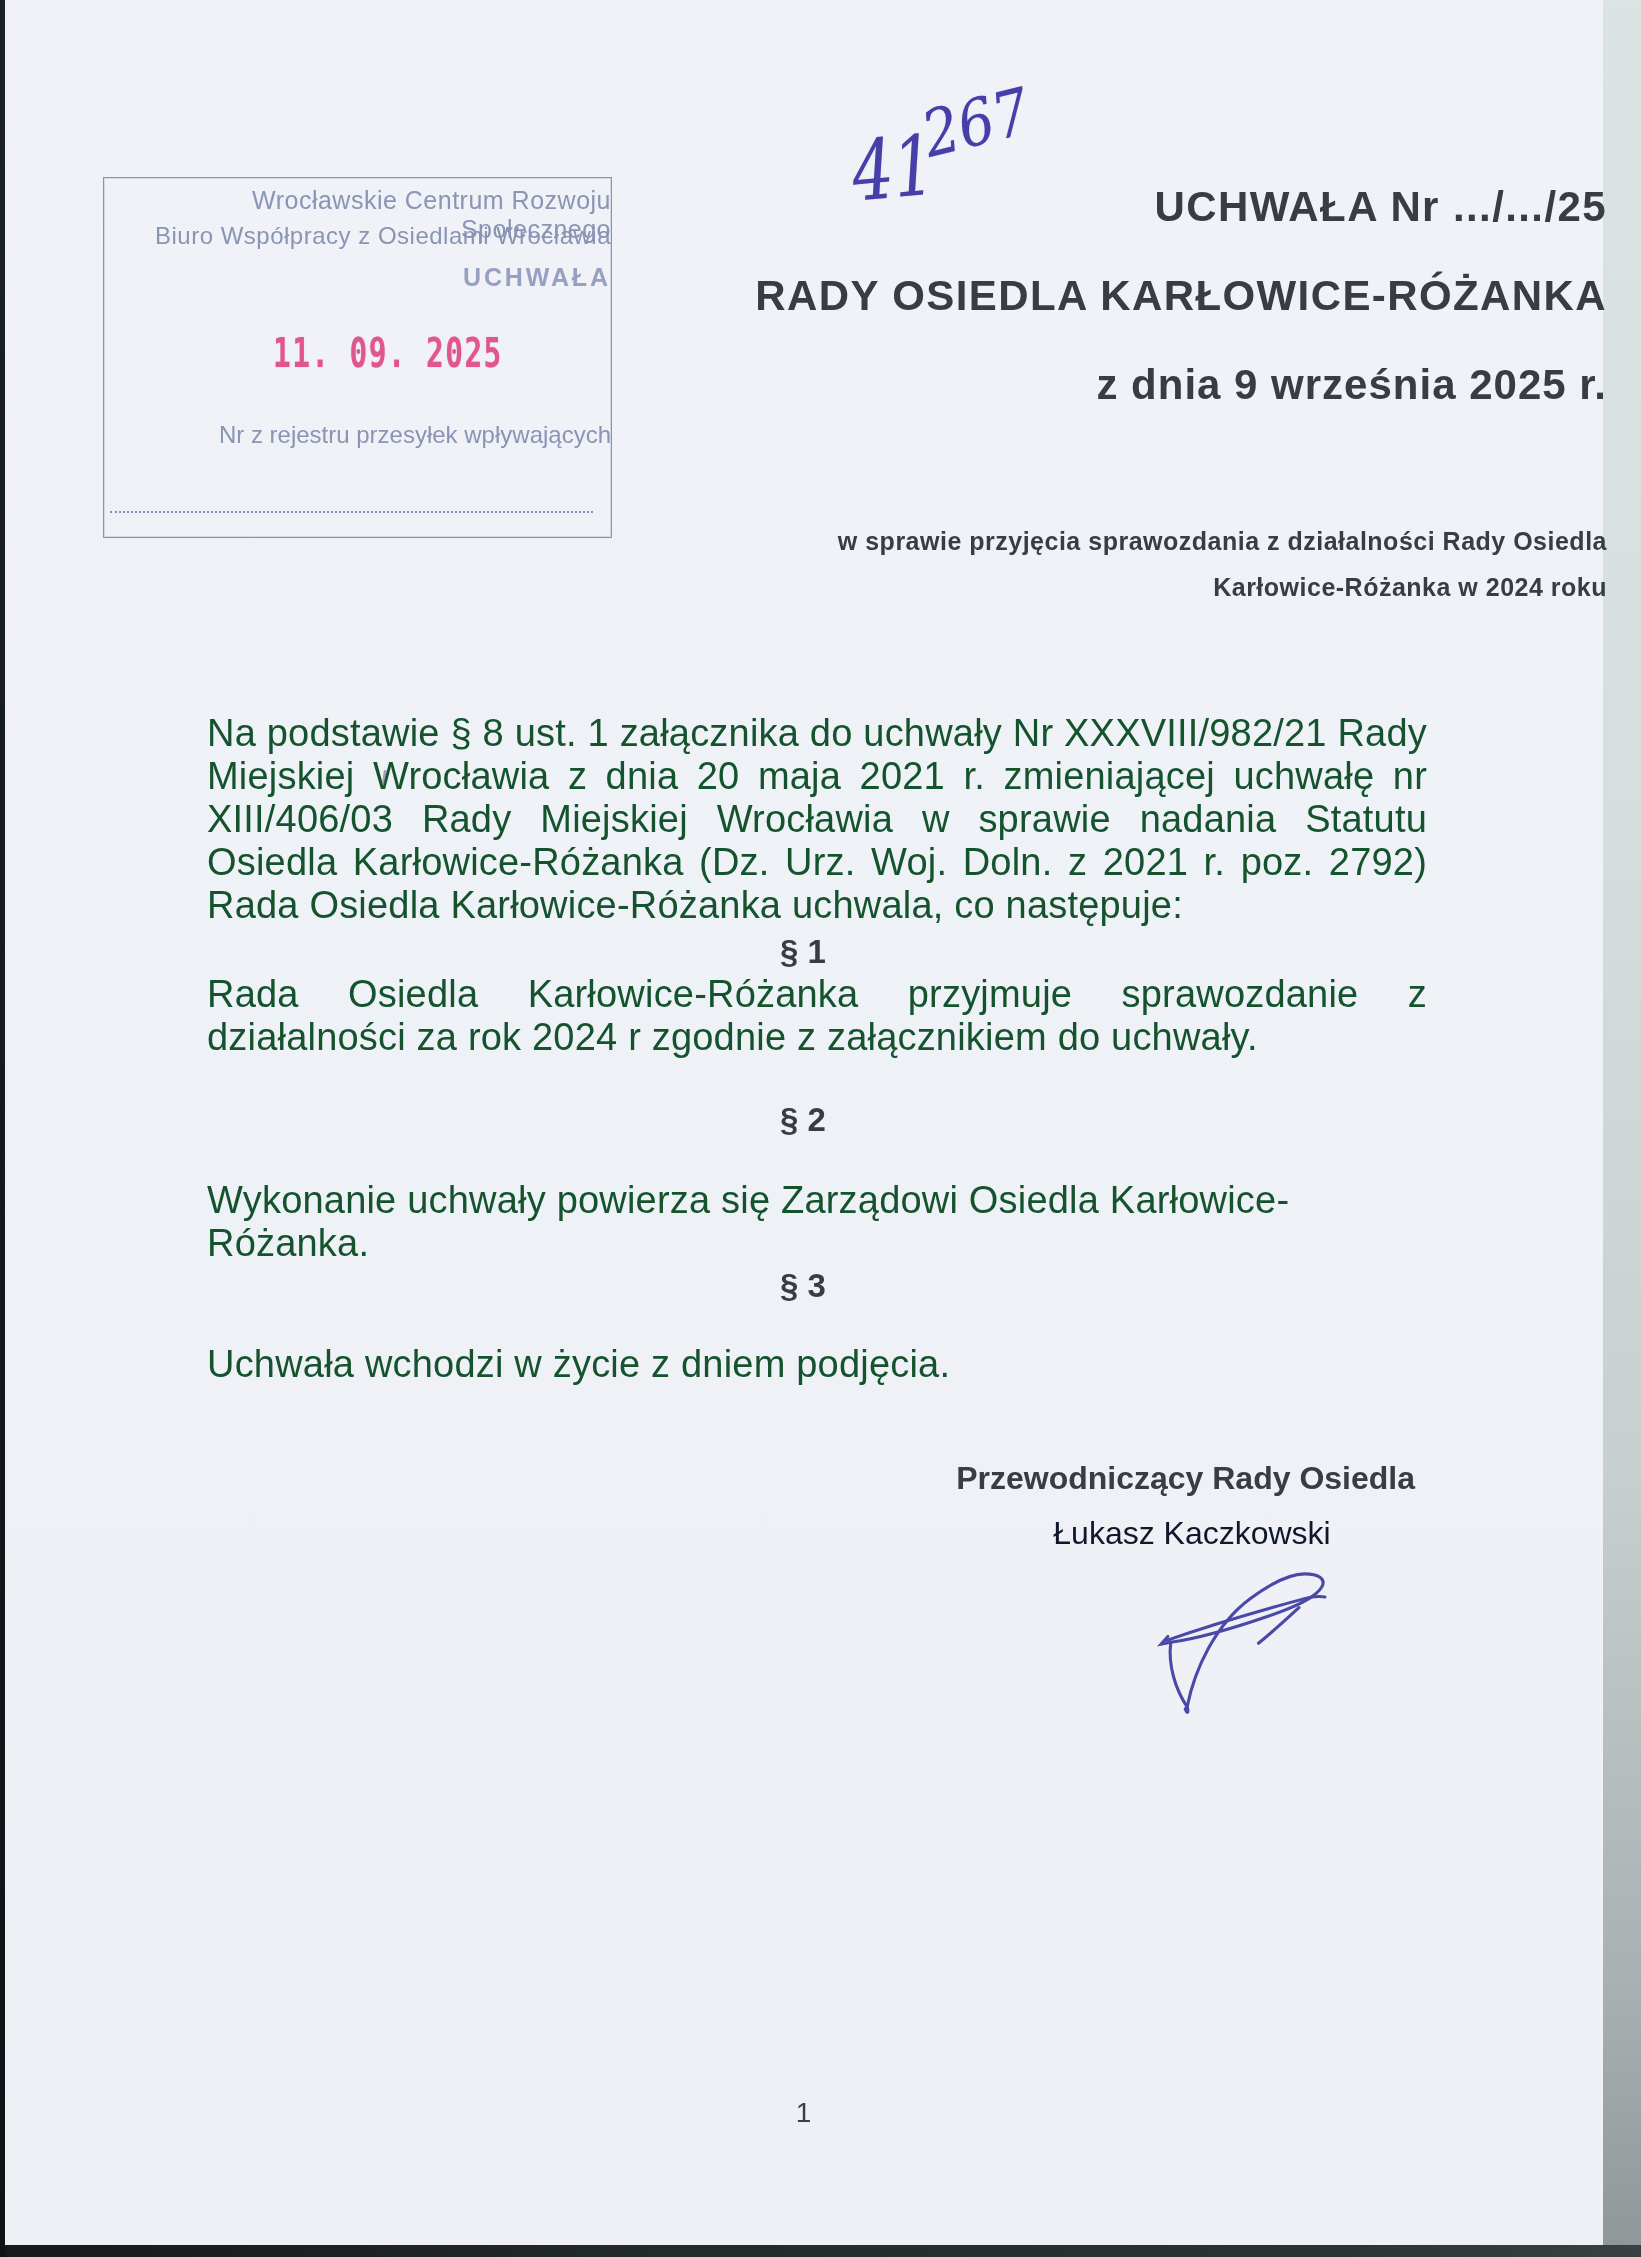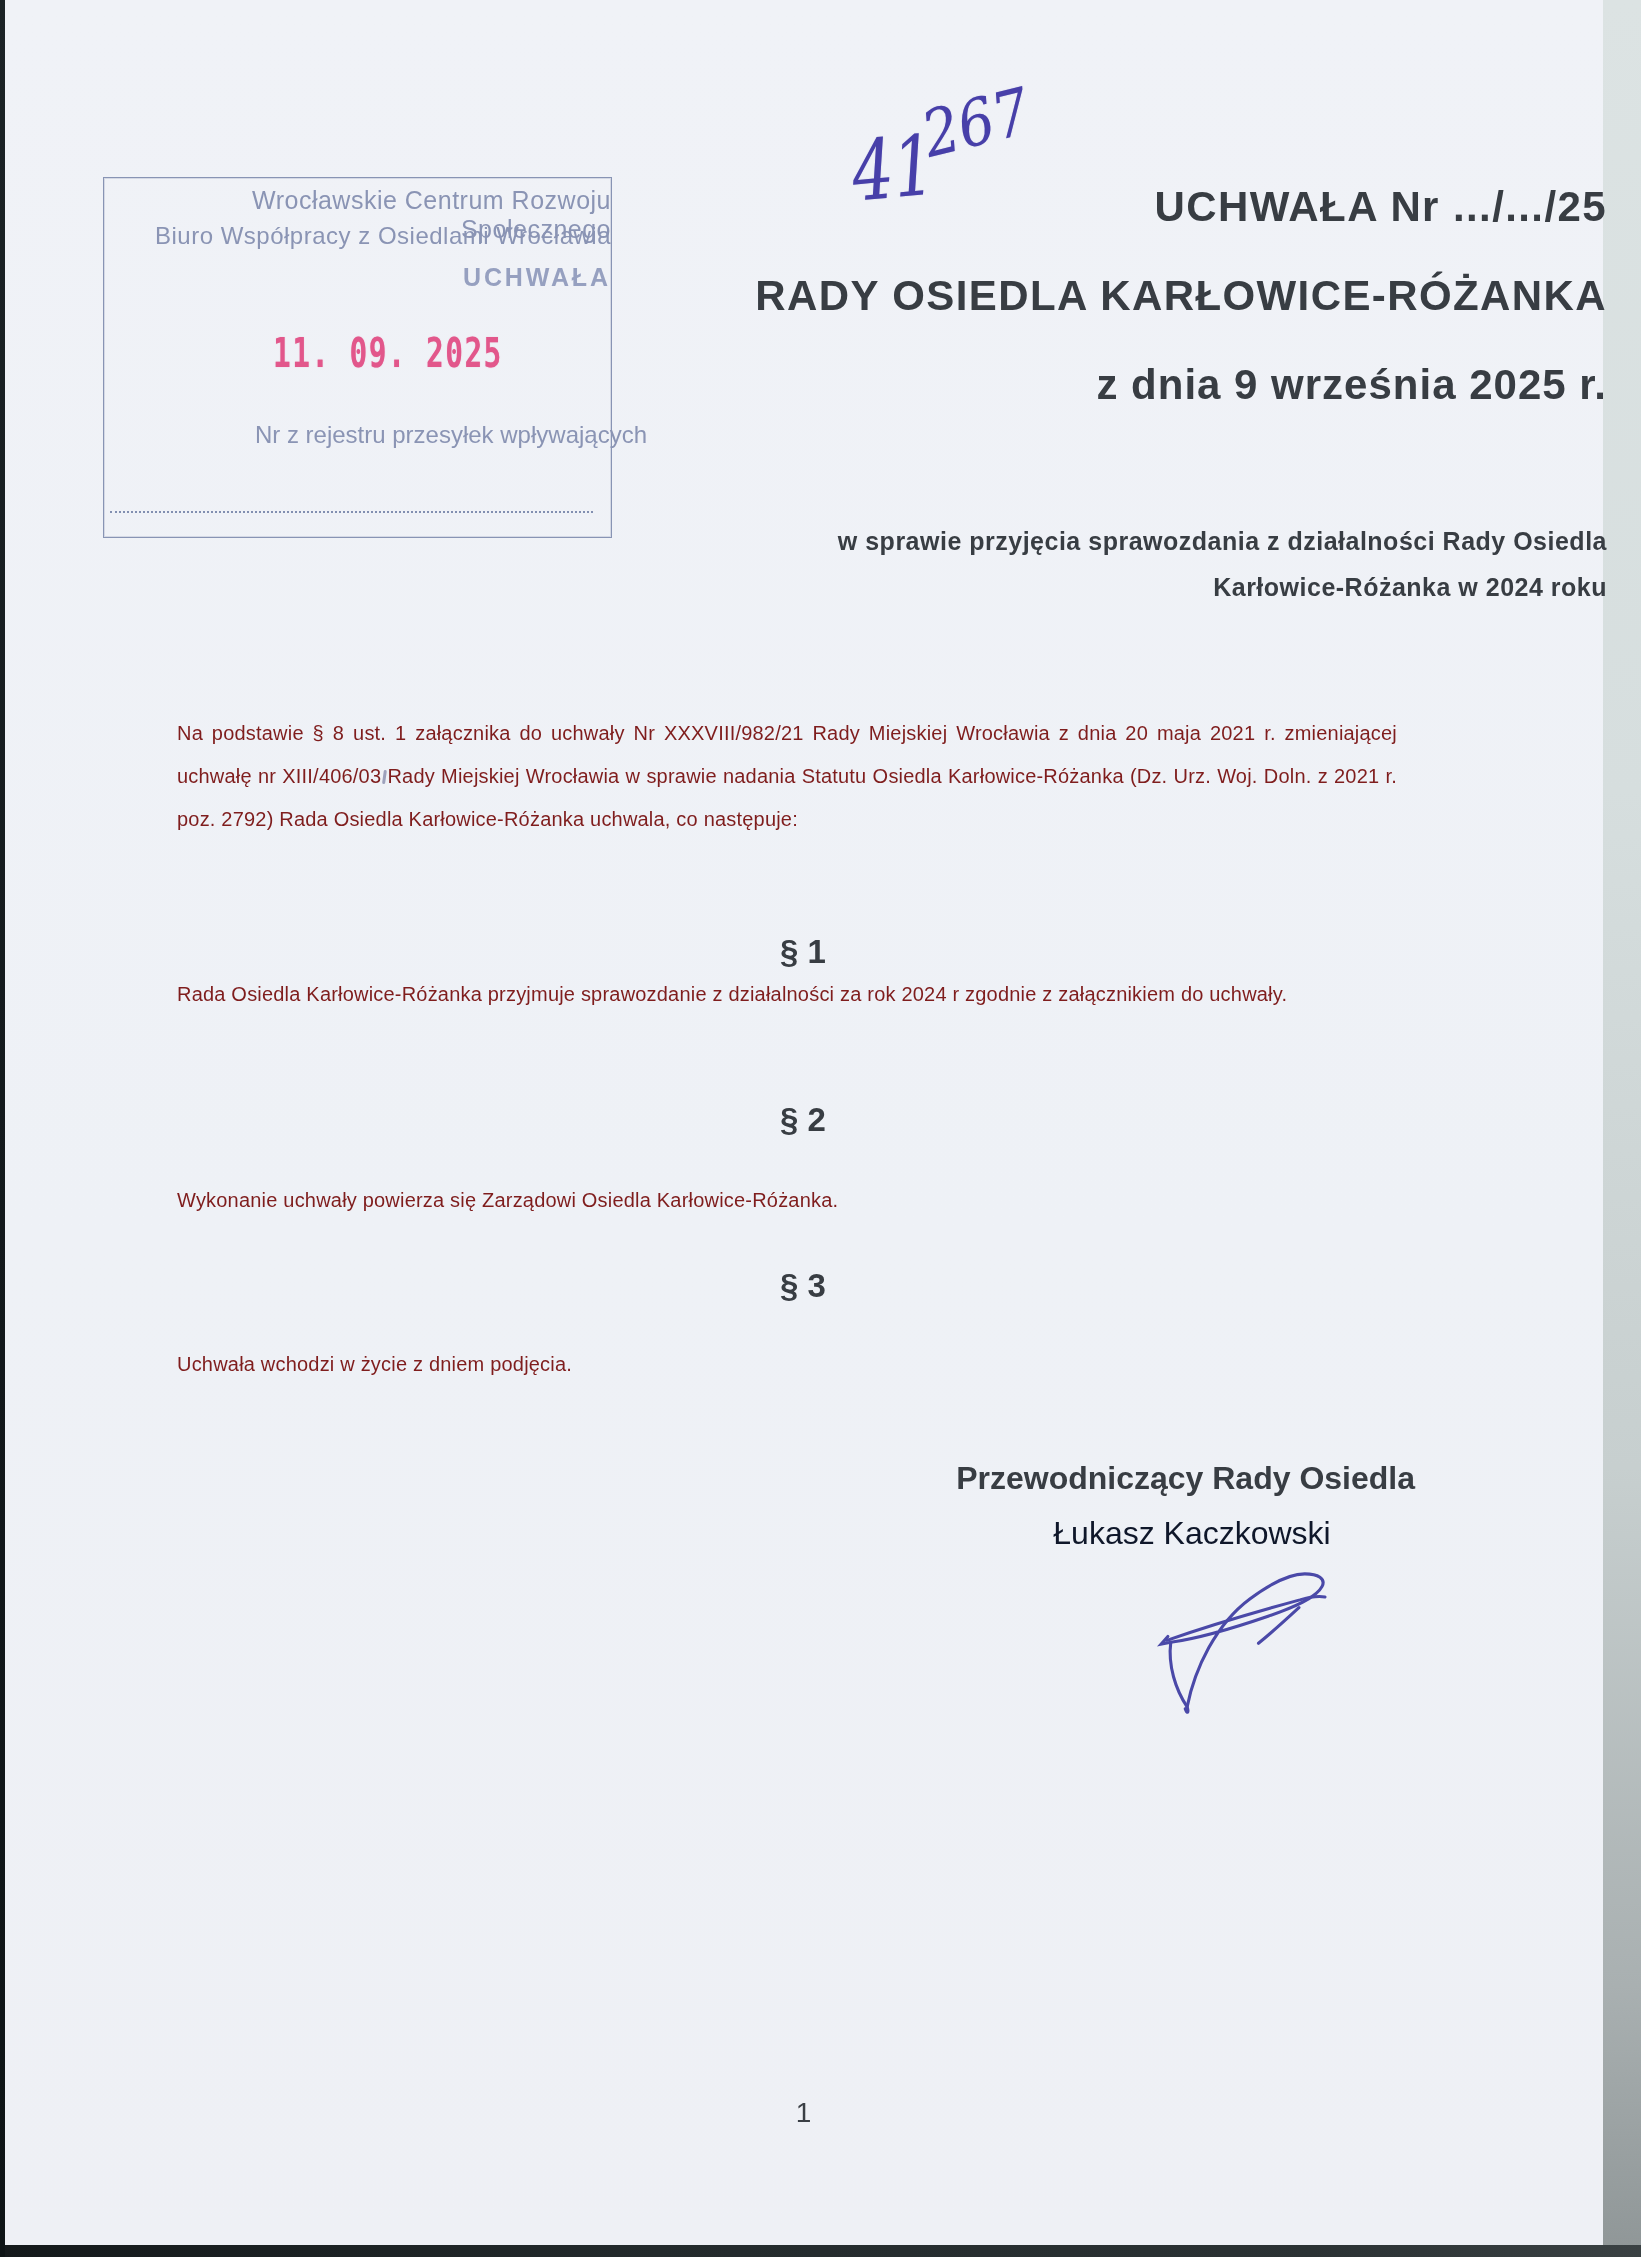--- a/index.html
+++ b/index.html
@@ -43,21 +43,21 @@
     top: 85px; font-size: 25px; font-weight: bold; letter-spacing: 2.9px;
     color: #96a0c0;
   }
   .stamp-date {
     position: absolute; left: 169px; top: 151px;
     font-family: "DejaVu Sans Mono", monospace;
     font-size: 41px; font-weight: bold; letter-spacing: 1.9px;
     color: #e2578b; transform: scaleX(0.72); transform-origin: left top;
     text-shadow: 0 0 1px rgba(226, 87, 139, 0.55);
   }
-  .stamp-registry { top: 243px; font-size: 24px; padding-left: 36px; }
+  .stamp-registry { top: 243px; font-size: 24px; }
   .stamp-dotted {
     position: absolute; left: 5.8px; top: 333px; width: 483px; height: 0;
     border-top: 2.9px dotted rgba(118, 132, 168, 0.9);
   }
   
   .centerline {
     position: absolute; left: 0; width: 1607px; text-align: right;
     color: #383d43; font-weight: bold; z-index: 2;
   }
   .title1 { top: 183px; font-size: 42px; letter-spacing: 1.4px; }
@@ -67,22 +67,22 @@
   
   .hand {
     position: absolute; z-index: 3; color: #473fa9;
     font-family: "DejaVu Serif", serif; font-style: italic; font-weight: 500;
     text-shadow: 0 0 1px rgba(71, 63, 169, 0.4);
   }
   .hand-41 { left: 848px; top: 124px; font-size: 83px; transform: rotate(-5deg) scaleX(0.78); transform-origin: left top; }
   .hand-267 { left: 915px; top: 100px; font-size: 64px; transform: rotate(-14deg) scaleX(0.88); transform-origin: left top; }
   
   .bodytext {
-    position: absolute; left: 177px; width: 1220px;
-    font-size: 20px; line-height: 43px; color: #7f1d1d;
+    position: absolute; left: 207px; width: 1220px;
+    font-size: 38px; line-height: 43px; color: #14532d;
     letter-spacing: 0.2px;
   }
   .justify { text-align: justify; }
   .preamble { top: 712px; }
   .sec-head { position: absolute; left: 193px; width: 1220px; text-align: center;
               font-size: 33px; font-weight: bold; color: #383d43; }
   .s1-head { top: 933px; }
   .s1-text { top: 973px; }
   .s2-head { top: 1101px; }
   .s2-text { top: 1179px; }

